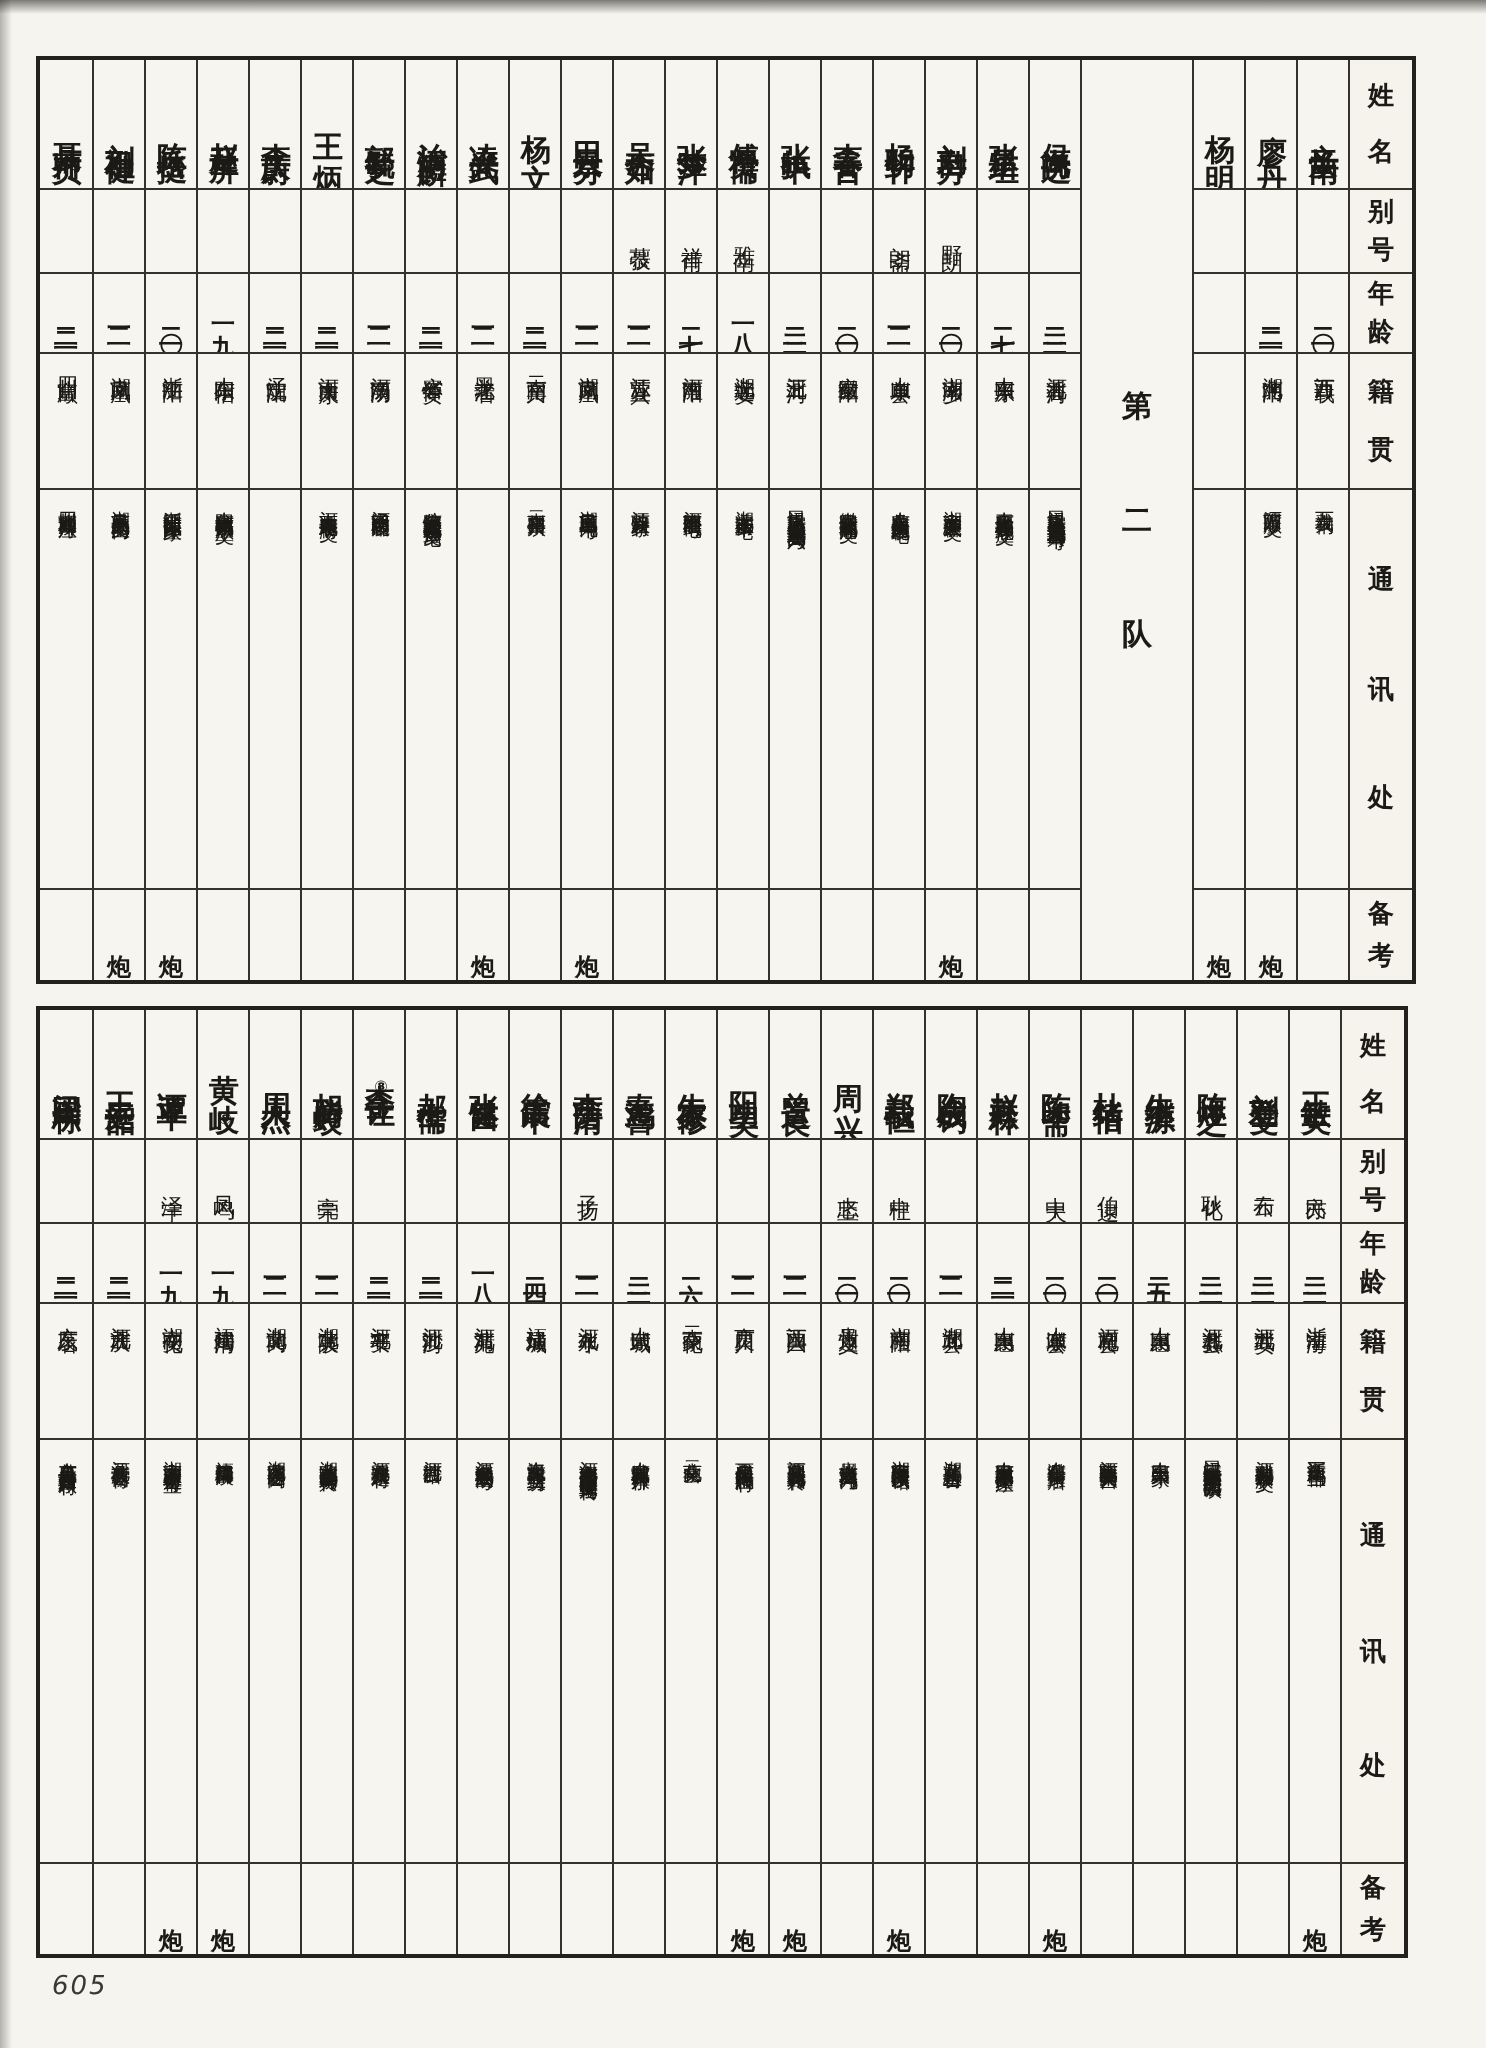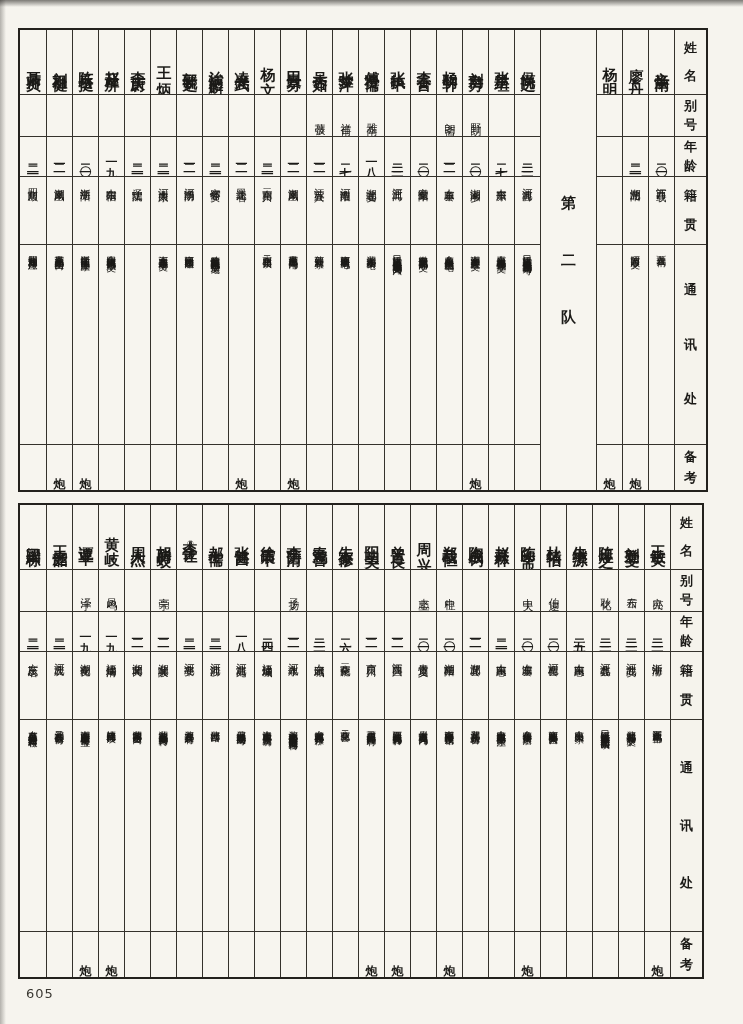--- a/index.html
+++ b/index.html
@@ -40,21 +40,21 @@
   .mark{font-size:8px;letter-spacing:0;}
   .alias-text{font-size:11px;letter-spacing:2px;}
   .age-text{font-size:12px;font-weight:bold;letter-spacing:2px;}
   .native-text{font-size:10.5px;letter-spacing:1px;}
   .addr-text{font-size:9.5px;letter-spacing:.5px;line-height:1.2;max-height:100%;}
   .remark-text{font-size:12px;font-weight:bold;}
 
   .hdr{display:flex;flex-direction:column;align-items:center;justify-content:space-evenly;
         height:100%;width:100%;font-weight:bold;font-size:13px;}
 
-  .page-num{position:absolute;left:26px;top:986px;font-size:13px;letter-spacing:1px;color:#3a3832;}
+  .page-num{position:absolute;left:26px;top:986px;font-size:13px;letter-spacing:1px;color:#3a3832;font-style:italic;}
 </style>
 </head>
 <body>
 
 <div class="page">
   <div class="reg-table t-top">
       <div class="col header-col">
         <div class="cell h-name">
           <div class="hdr">
             <span>姓</span>

